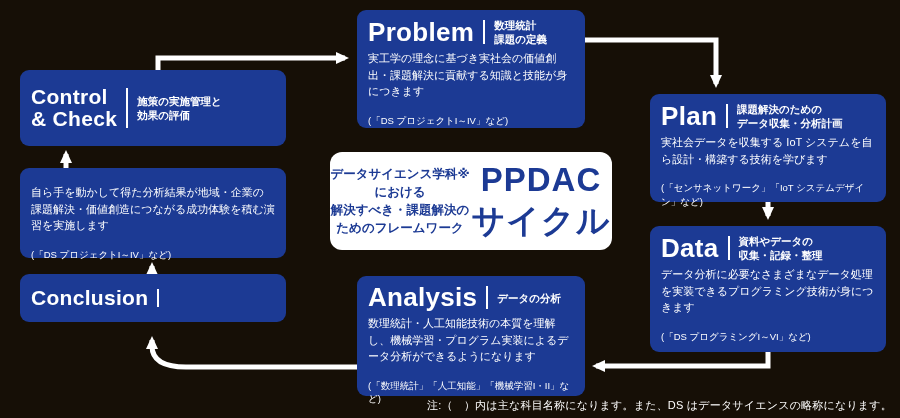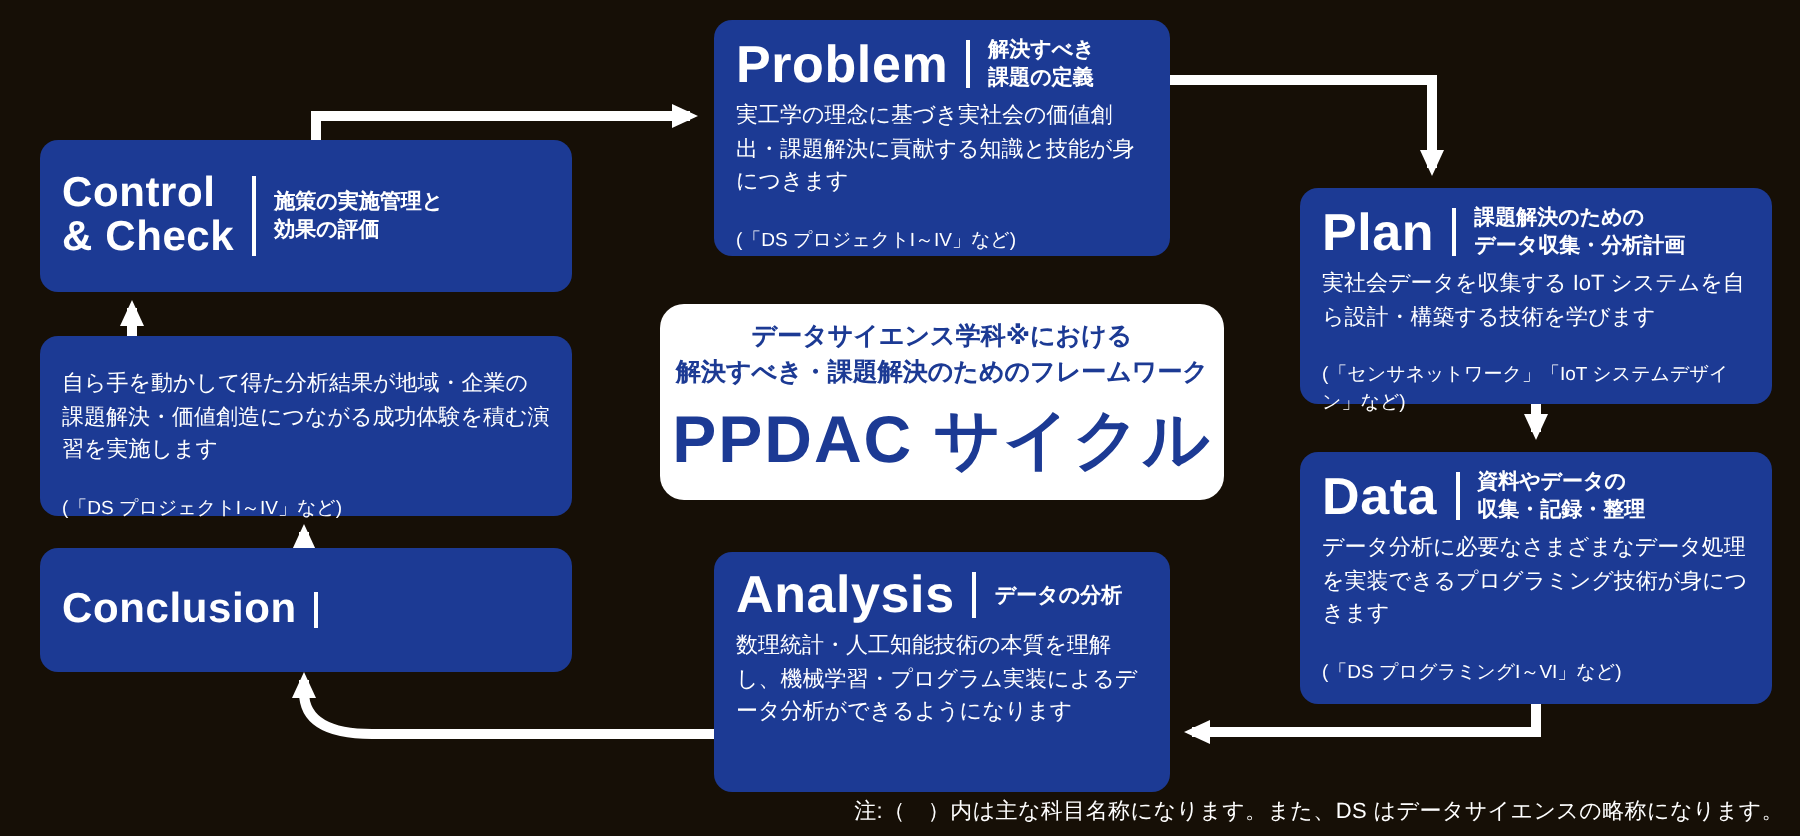--- a/index.html
+++ b/index.html
@@ -19,25 +19,25 @@
   .subtitle span { display:block; }
   .box-body { font-size:11px; line-height:1.5; margin-top:4px; }
   .courses { font-size:9.5px; line-height:1.4; margin-top:14px; }
 
   .problem    { left:357px; top:10px;  width:228px; height:118px; }
   .plan       { left:650px; top:94px;  width:236px; height:108px; }
   .databox    { left:650px; top:226px; width:236px; height:126px; }
   .analysis   { left:357px; top:276px; width:228px; height:120px; }
   .control    { left:20px;  top:70px;  width:266px; height:76px; display:flex; align-items:center; }
   .practice   { left:20px;  top:168px; width:266px; height:90px; }
-  .conclusion { left:20px;  top:274px; width:266px; height:62px; display:flex; align-items:center; }
+  .conclusion { left:20px;  top:274px; width:266px; height:48px; display:flex; align-items:center; }
   .control .box-header, .conclusion .box-header { width:100%; }
 
   .center-card { position:absolute; left:330px; top:152px; width:282px; height:98px;
-    background:#fff; border-radius:12px; color:#1c3a94; display:flex; flex-direction:column;
+    background:#fff; border-radius:12px; color:#1c3a94; display:flex; flex-direction:row;
     align-items:center; justify-content:center; text-align:center; }
   .center-sub { font-size:12.5px; font-weight:bold; line-height:1.45; }
   .center-sub span { display:block; }
   .center-title { font-size:33px; font-weight:bold; letter-spacing:1px; margin-top:3px; }
 
   .footnote { position:absolute; right:8px; bottom:5px; color:#fff; font-size:11px; letter-spacing:0.2px; }
 </style>
 </head>
 <body>
 
@@ -56,21 +56,21 @@
     <path class="arrow" d="M357 367 H 186 Q 152 367 152 346 V 340" marker-end="url(#ah)"></path>
     <path class="arrow" d="M152 274 V 266" marker-end="url(#ah)"></path>
     <path class="arrow" d="M66 168 V 154" marker-end="url(#ah)"></path>
   </svg>
 
   <div class="box problem">
     <div class="box-header">
       <span class="box-title t26">Problem</span>
       <span class="vdiv"></span>
       <span class="subtitle">
-        <span>解決すべき</span>
+        <span>数理統計</span>
         <span>課題の定義</span>
       </span>
     </div>
     <div class="box-body">実工学の理念に基づき実社会の価値創出・課題解決に貢献する知識と技能が身につきます</div>
     <div class="courses">(「DS プロジェクトI～IV」など)</div>
   </div>
 
   <div class="box databox">
     <div class="box-header">
       <span class="box-title t26">Data</span>
@@ -99,20 +99,21 @@
 
   <div class="box analysis">
     <div class="box-header">
       <span class="box-title t26">Analysis</span>
       <span class="vdiv"></span>
       <span class="subtitle">
         <span>データの分析</span>
       </span>
     </div>
     <div class="box-body">数理統計・人工知能技術の本質を理解し、機械学習・プログラム実装によるデータ分析ができるようになります</div>
+    <div class="courses">(「数理統計」「人工知能」「機械学習I・II」など)</div>
   </div>
 
   <div class="box control">
     <div class="box-header">
       <span class="box-title t21">
         <span style="display:block">Control</span>
         <span style="display:block">&amp; Check</span>
       </span>
       <span class="vdiv"></span>
       <span class="subtitle">

